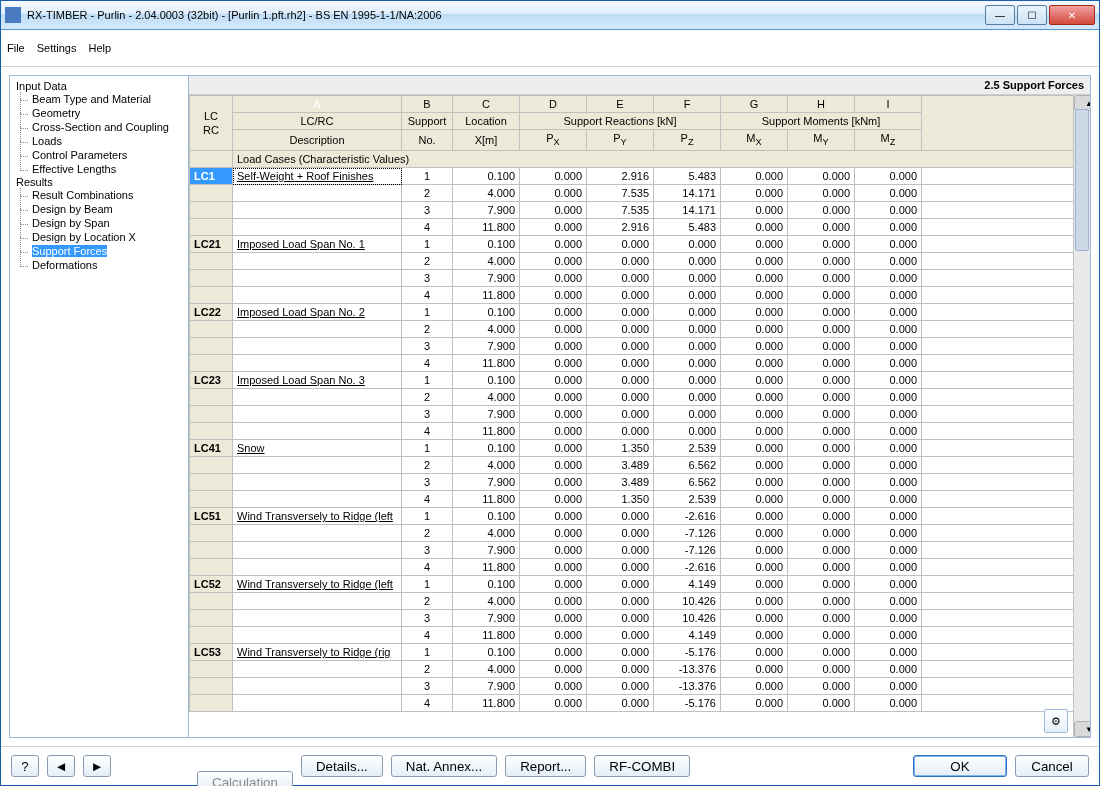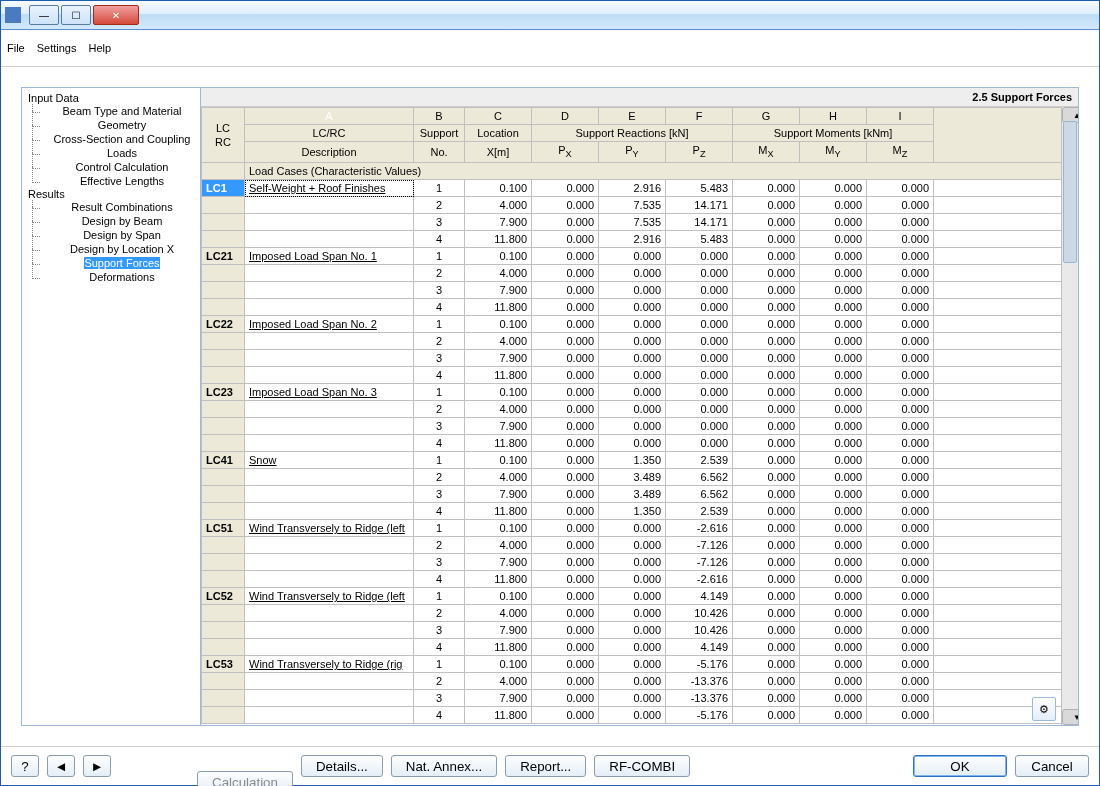--- a/index.html
+++ b/index.html
@@ -5,26 +5,26 @@
 html,body{margin:0;padding:0;font-family:"Segoe UI",Tahoma,Arial,sans-serif;font-size:11px;background:#fff;color:#000;}
 .window{width:1100px;height:786px;border:1px solid #1a5da8;box-sizing:border-box;display:flex;flex-direction:column;background:#fff;position:relative;}
 .titlebar{height:28px;background:linear-gradient(to bottom,#f7fbff 0%,#dfeefc 45%,#bcdcf6 46%,#d3e9fb 100%);display:flex;align-items:center;padding:0 4px;border-bottom:1px solid #5a8fd6;}
 .titlebar .app-icon{width:16px;height:16px;background:#4a7abf;margin-right:6px;}
 .titlebar .title{flex:1;color:#000;white-space:nowrap;overflow:hidden;}
 .titlebar .winbtns{display:flex;}
 .titlebar .winbtn{width:28px;height:18px;margin-left:2px;border:1px solid #5a7aa0;border-radius:2px;background:linear-gradient(to bottom,#eaf3fc,#cde3f8);display:flex;align-items:center;justify-content:center;font-size:10px;}
 .titlebar .close{background:linear-gradient(to bottom,#f1a0a0,#d44a3a);border-color:#a02a1a;color:#fff;width:44px;}
 .menubar{height:20px;display:flex;align-items:center;padding:8px 6px;gap:12px;border-bottom:1px solid #d0d0d0;}
 .menubar span{cursor:default;}
-.client{flex:1;display:flex;border:1px solid #9db8d9;margin:20px;background:#fff;min-height:0;}
+.client{flex:1;display:flex;border:1px solid #9db8d9;margin:8px;background:#fff;min-height:0;}
 .sidebar{width:178px;border-right:1px solid #9db8d9;overflow:auto;padding:4px 0;}
 .tree-root{list-style:none;margin:0;padding:0;}
 .tree-root>li>.node-label{padding:1px 6px;}
 .tree-children{list-style:none;margin:0;padding:0;}
-.tree-children li{padding:1px 0 1px 22px;position:relative;text-align:center;}
+.tree-children li{padding:1px 0 1px 22px;position:relative;}
 .tree-children li::before{content:"";position:absolute;left:10px;top:8px;width:8px;border-top:1px dotted #888;}
 .tree-children li::after{content:"";position:absolute;left:10px;top:-7px;bottom:50%;border-left:1px dotted #888;}
 .tree-children li:first-child::after{top:0;}
 .tree-root>li{padding:0;}
 .selected{background:#3399ff;color:#fff;}
 .content{flex:1;display:flex;flex-direction:column;min-width:0;}
 .content-title{padding:3px 6px;font-weight:bold;background:#eee;border-bottom:1px solid #ccc;text-align:right;}
 .grid-area{flex:1;overflow:auto;position:relative;}
 table.grid{border-collapse:collapse;width:100%;}
 table.grid th,table.grid td{border:1px solid #c0c0c0;padding:1px 4px;height:14px;line-height:14px;white-space:nowrap;}
@@ -51,40 +51,41 @@
 .col-desc{width:160px;}
 .col-sup{width:42px;}
 .col-num{width:58px;}
 </style>
 </head>
 <body>
 
 <div class="window">
   <div class="titlebar">
     <div class="app-icon"></div>
+    <div class="title">RX-TIMBER - Purlin - 2.04.0003 (32bit) - [Purlin 1.pft.rh2] - BS EN 1995-1-1/NA:2006</div>
     <div class="winbtns">
       <div class="winbtn">—</div>
       <div class="winbtn">☐</div>
       <div class="winbtn close">✕</div>
     </div>
   </div>
   <div class="menubar">
     <span>File</span>
     <span>Settings</span>
     <span>Help</span>
   </div>
   <div class="client">
     <div class="sidebar">
       <ul class="tree-root" id="tree">
           <li><span class="node-label">Input Data</span><ul class="tree-children">
               <li><span>Beam Type and Material</span></li>
               <li><span>Geometry</span></li>
               <li><span>Cross-Section and Coupling</span></li>
               <li><span>Loads</span></li>
-              <li><span>Control Calculation</span></li>
+              <li><span>Control Parameters</span></li>
               <li><span>Effective Lengths</span></li>
             </ul></li>
           <li><span class="node-label">Results</span><ul class="tree-children">
               <li><span>Result Combinations</span></li>
               <li><span>Design by Beam</span></li>
               <li><span>Design by Span</span></li>
               <li><span>Design by Location X</span></li>
               <li><span class="selected">Support Forces</span></li>
               <li><span>Deformations</span></li>
             </ul></li>

